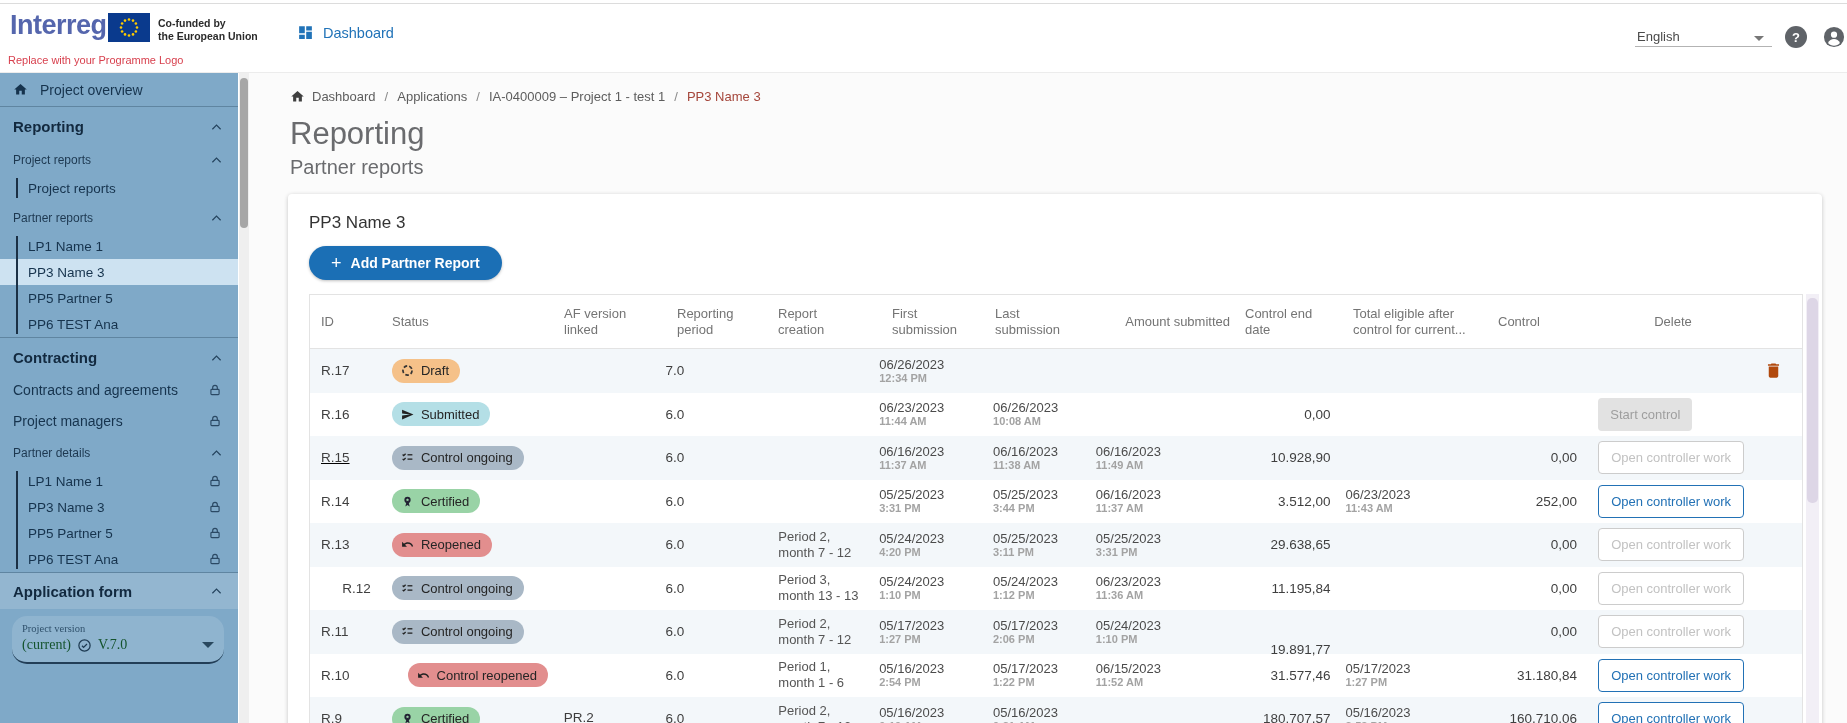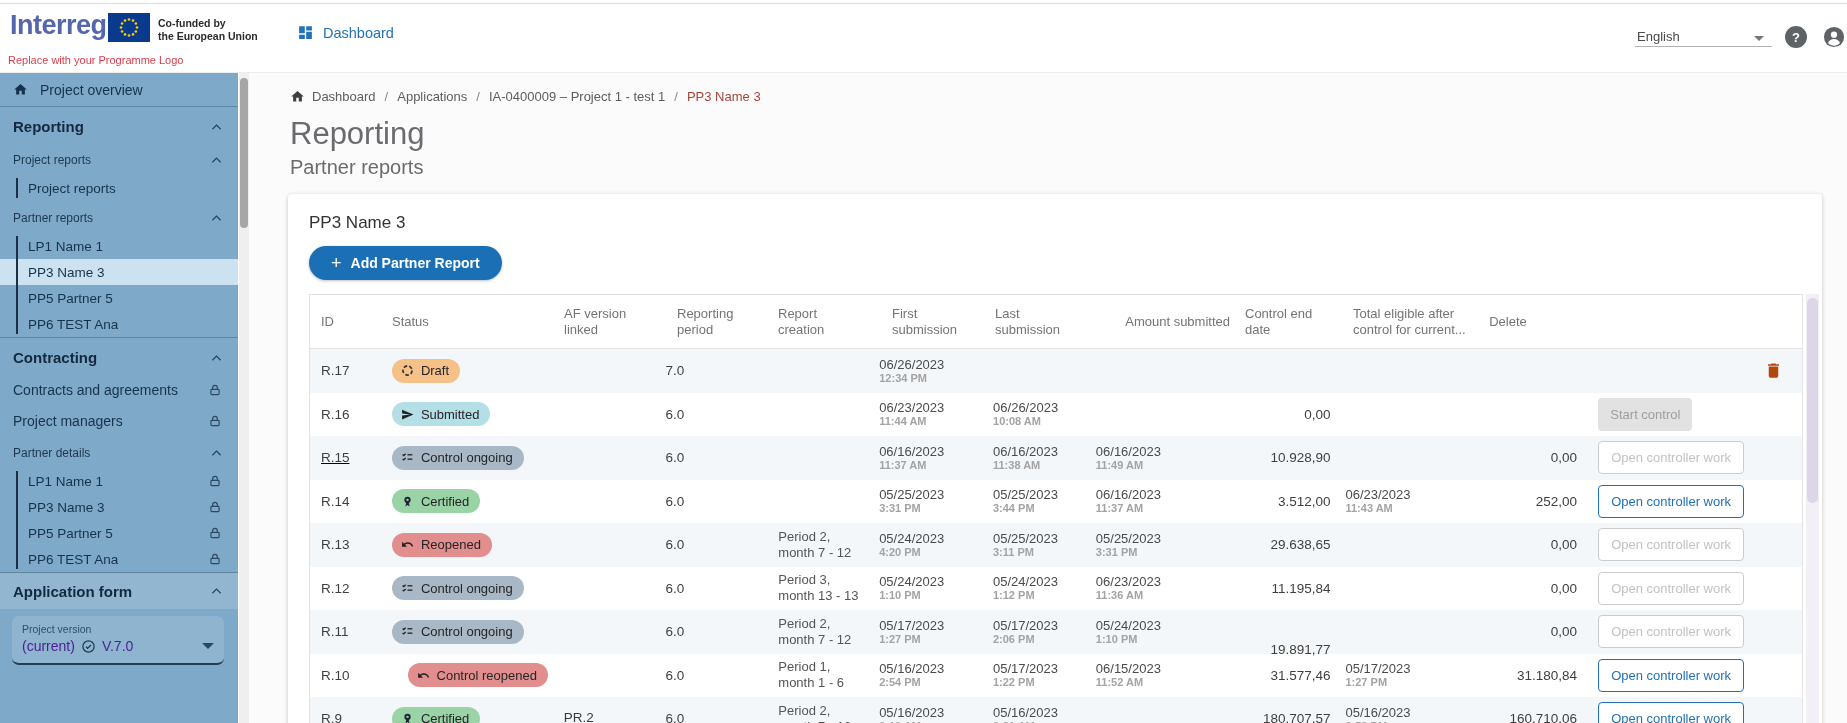--- a/index.html
+++ b/index.html
@@ -29,23 +29,23 @@
   .s-item { height:33px; display:flex; align-items:center; gap:12px; padding-left:13px; font-size:14px; cursor:pointer; }
   .s-divider { height:1px; background:rgba(15,40,60,.28); }
   .s-section { height:33px; margin-top:3px; display:flex; align-items:center; justify-content:space-between; padding:0 16px 0 13px; font-weight:700; font-size:15px; color:#12293f; cursor:pointer; }
   .s-section.highlighted { background:rgba(255,255,255,.16); height:36px; margin-top:0; }
   .s-label { height:30px; margin-top:2px; display:flex; align-items:center; justify-content:space-between; padding:0 16px 0 13px; font-size:12px; color:#1d3850; cursor:pointer; }
   .s-group { position:relative; }
   .s-group::before { content:""; position:absolute; left:16px; top:3px; bottom:3px; width:2px; background:#1b3045; z-index:1; }
   .s-child { height:26px; display:flex; align-items:center; justify-content:space-between; padding:0 16px 0 28px; font-size:13.5px; cursor:pointer; }
   .s-child.selected { background:#cde2f1; }
   .s-plain { height:31px; display:flex; align-items:center; justify-content:space-between; padding:0 16px 0 13px; font-size:14px; cursor:pointer; }
-  .version-box { margin:7px 14px 0 12px; padding:7px 10px 9px; border-radius:7px; background:rgba(255,255,255,.13); border-bottom:2px solid #223e57; cursor:pointer; }
+  .version-box { margin:7px 14px 0 12px; padding:7px 10px 9px; border-radius:15px; background:rgba(255,255,255,.13); border-bottom:2px solid #223e57; cursor:pointer;font-family:Liberation Serif, serif; }
   .v-label { font-size:10.5px; color:#2f506b; }
-  .v-row { margin-top:3px; display:flex; align-items:center; gap:6px; font-size:14px; color:#4c1d95; }
+  .v-row { margin-top:3px; display:flex; align-items:center; gap:6px; font-size:14px; color:#14532d; }
   .v-caret { margin-left:auto; width:0; height:0; border-left:6px solid transparent; border-right:6px solid transparent; border-top:6px solid #29485f; }
 
   
   .left-scrollbar { position:absolute; left:239px; top:73px; width:10px; height:650px; background:#efefef; }
   .left-scrollbar .thumb { position:absolute; left:1px; top:5px; width:8px; height:150px; background:#a6a6a6; border-radius:4px; }
   .right-scrollbar { position:absolute; left:1806px; top:294px; width:13px; height:429px; background:#f2eff6; }
   .right-scrollbar .thumb { position:absolute; left:1px; top:4px; width:11px; height:205px; background:#ddd6e6; border-radius:5px; }
 
   
   .main { position:absolute; left:249px; top:73px; width:1598px; height:650px; background:#fbfbfb; padding:13px 0 0 39px; overflow:hidden; }
@@ -346,20 +346,23 @@
               <div>Amount submitted</div>
             </div>
             <div class="th" style="width: 121px; text-align: left; padding-left: 13px;">
               <div>Control end</div>
               <div>date</div>
             </div>
             <div class="th" style="width: 126px; text-align: left;">
               <div>Total eligible after</div>
               <div>control for current...</div>
             </div>
+            <div class="th" style="width: 165px; text-align: left; padding-left: 19px;">
+              <div>Control</div>
+            </div>
             <div class="th" style="width: 58px; text-align: center;">
               <div>Delete</div>
             </div>
           </div>
         <div class="tbody">
             <div class="tr stripe">
               <div class="cell" style="width: 82px; padding-left: 11px; align-items: flex-start;">
                 <span class="plainval">R.17</span>
               </div>
               <div class="cell" style="width: 172px; align-items: flex-start;">
@@ -605,21 +608,21 @@
               </div>
               <div class="cell" style="width: 126px; align-items: flex-end; padding-right: 2px;">
                 <span class="plainval">0,00</span>
               </div>
               <div class="cell" style="width: 165px; padding-left: 19px; align-items: flex-start;">
                 <button class="cbtn outline-disabled">Open controller work</button>
               </div>
               <div class="cell" style="width: 58px; align-items: center;"></div>
             </div>
             <div class="tr">
-              <div class="cell" style="width: 82px; padding-left: 11px; align-items: flex-start;">
+              <div class="cell" style="width: 82px; padding-left: 11px; align-items: center;">
                 <span class="plainval">R.12</span>
               </div>
               <div class="cell" style="width: 172px; align-items: flex-start;">
                 <span class="badge" style="background: rgb(169, 184, 198);">
                   <span class="icn" style="width: 13px; height: 13px;">
                     <svg viewBox="0 0 24 24" fill="none" stroke="#222" stroke-width="2.4">
                       <path d="M3 6.5l2 2L8.5 5"></path>
                       <path d="M3 14.5l2 2L8.5 13"></path>
                       <line x1="12" y1="7" x2="21" y2="7"></line>
                       <line x1="12" y1="15" x2="21" y2="15"></line>

